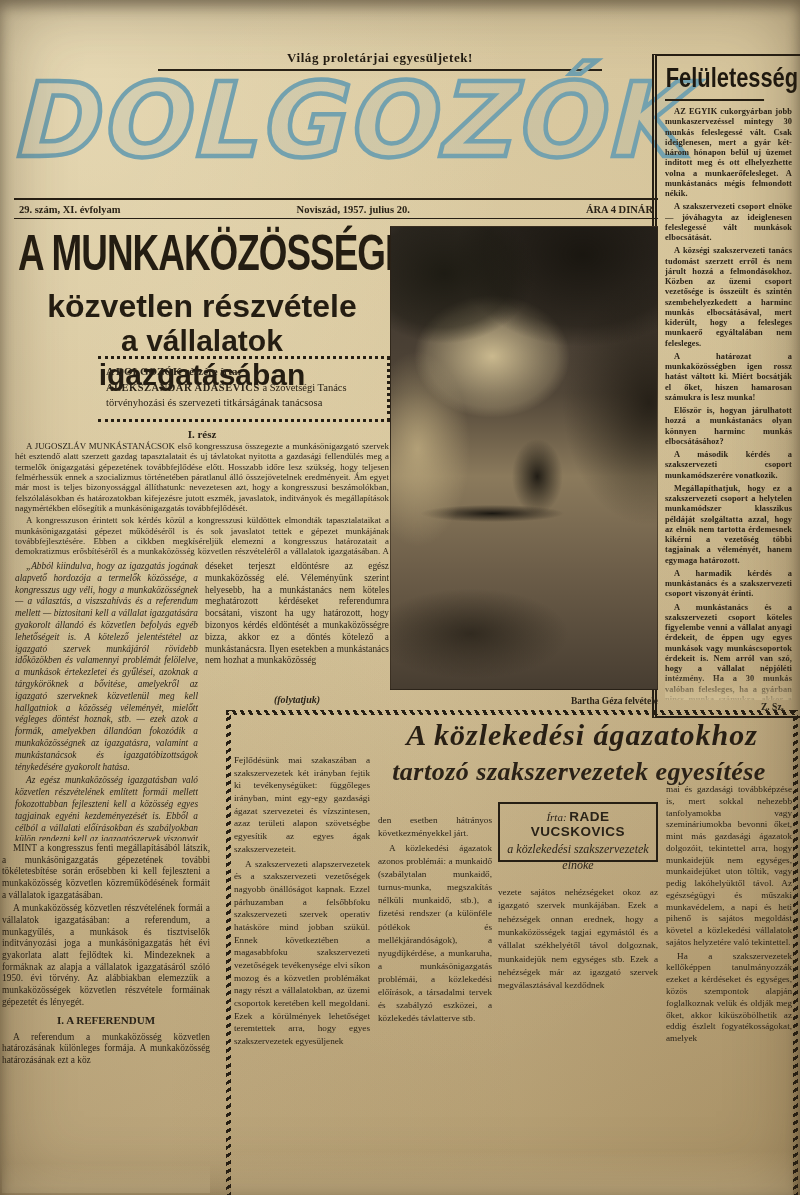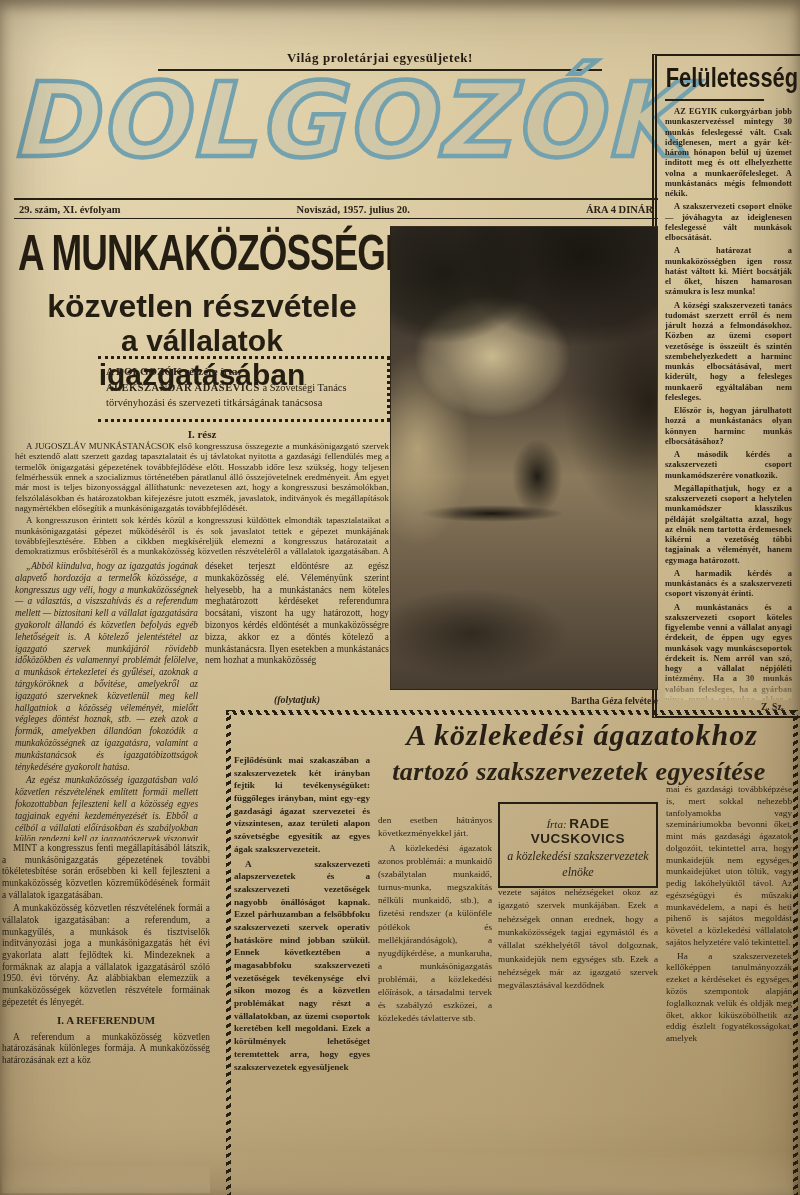--- a/index.html
+++ b/index.html
@@ -104,24 +104,24 @@
     background:repeating-linear-gradient(150deg,#261f14 0 3px, transparent 3px 7px);}
   .wavy-right{right:0; top:0; bottom:0; width:5px;
     background:repeating-linear-gradient(150deg,#261f14 0 3px, transparent 3px 7px);}
   .a2box::after{content:""; position:absolute; left:5px; right:5px; bottom:0; height:44px;
     background:linear-gradient(rgba(200,179,135,0), rgba(200,179,135,.9)); pointer-events:none;}
   .a2h1{left:146px; top:8px; width:420px; text-align:center; font-weight:bold; font-style:italic;
     font-size:30px; letter-spacing:1px; color:#281f14;}
   .a2h2{left:138px; top:47px; width:430px; text-align:center; font-style:italic; font-weight:bold;
     font-size:26px; letter-spacing:.5px; color:#2b2217;}
   .a2col{font-size:9.2px; line-height:1.3;}
-  .a2c1{left:8px; top:44px; width:136px; bottom:6px; line-height:1.38;font-weight:bold;}
+  .a2c1{left:8px; top:44px; width:136px; bottom:6px; line-height:1.38;}
   .a2c2{left:152px; top:104px; width:114px; bottom:6px; line-height:1.42;}
-  .a2byline{left:272px; top:92px; width:160px; height:86px; box-sizing:border-box;
-    border:2px solid #261f14; padding:12px 4px; text-align:center;}
+  .a2byline{left:272px; top:92px; width:160px; height:60px; box-sizing:border-box;
+    border:2px solid #261f14; padding:5px 4px; text-align:center;}
   .a2byline .r1{font-size:11px; font-style:italic;}
   .a2byline .r1 b{font-style:normal; font-family:"Liberation Sans", sans-serif; font-size:13.5px; letter-spacing:.5px;}
   .a2byline .r2{font-style:italic; font-size:12px; margin-top:3px; line-height:1.3;}
   .a2c3{left:272px; top:176px; width:160px; bottom:6px; line-height:1.45;}
   .a2c4{left:440px; top:74px; width:126px; bottom:6px; line-height:1.28;}
 </style>
 </head>
 <body>
 
 <div class="page">
@@ -134,22 +134,22 @@
     <span>29. szám, XI. évfolyam</span>
     <span>Noviszád, 1957. julius 20.</span>
     <span>ÁRA 4 DINÁR</span>
   </div>
 
   <div class="abs sidebar">
     <div class="sb-title">Felületesség</div>
     <div class="sb-body j">
       <p>AZ EGYIK cukorgyárban jobb munkaszervezéssel mintegy 30 munkás feleslegessé vált. Csak ideiglenesen, mert a gyár két-három hónapon belül uj üzemet inditott meg és ott elhelyezhette volna a munkaerőfelesleget. A munkástanács mégis felmondott nékik.</p>
       <p>A szakszervezeti csoport elnöke — jóváhagyta az ideiglenesen feleslegessé vált munkások elbocsátását.</p>
+      <p>A községi szakszervezeti tanács tudomást szerzett erről és nem járult hozzá a felmondásokhoz. Közben az üzemi csoport vezetősége is összeült és szintén szembehelyezkedett a harminc munkás elbocsátásával, mert kiderült, hogy a felesleges munkaerő egyáltalában nem felesleges.</p>
       <p>A határozat a munkaközösségben igen rossz hatást váltott ki. Miért bocsátják el őket, hiszen hamarosan számukra is lesz munka!</p>
-      <p>A községi szakszervezeti tanács tudomást szerzett erről és nem járult hozzá a felmondásokhoz. Közben az üzemi csoport vezetősége is összeült és szintén szembehelyezkedett a harminc munkás elbocsátásával, mert kiderült, hogy a felesleges munkaerő egyáltalában nem felesleges.</p>
       <p>Először is, hogyan járulhatott hozzá a munkástanács olyan könnyen harminc munkás elbocsátásához?</p>
       <p>A második kérdés a szakszervezeti csoport munkamódszerére vonatkozik.</p>
       <p>Megállapíthatjuk, hogy ez a szakszervezeti csoport a helytelen munkamódszer klasszikus példáját szolgáltatta azzal, hogy az elnök nem tartotta érdemesnek kikérni a vezetőség többi tagjainak a véleményét, hanem egymaga határozott.</p>
       <p>A harmadik kérdés a munkástanács és a szakszervezeti csoport viszonyát érinti.</p>
       <p>A munkástanács és a szakszervezeti csoport köteles figyelembe venni a vállalat anyagi érdekeit, de éppen ugy egyes munkások vagy munkáscsoportok érdekeit is. Nem arról van szó, hogy a vállalat népjóléti intézmény. Ha a 30 munkás valóban felesleges, ha a gyárban nincs munka számukra, akkor a szakszervezeti csoport sem ellenezheti elbocsátásukat. Viszont ha más a helyzet, mint a fenti esetben is, akkor a szakszervezet kötelessége, hogy védelembe vegye tagjainak érdekeit.</p>
 
     </div>
     <div class="sb-sign">Z. Sz.</div>
   </div>
 

